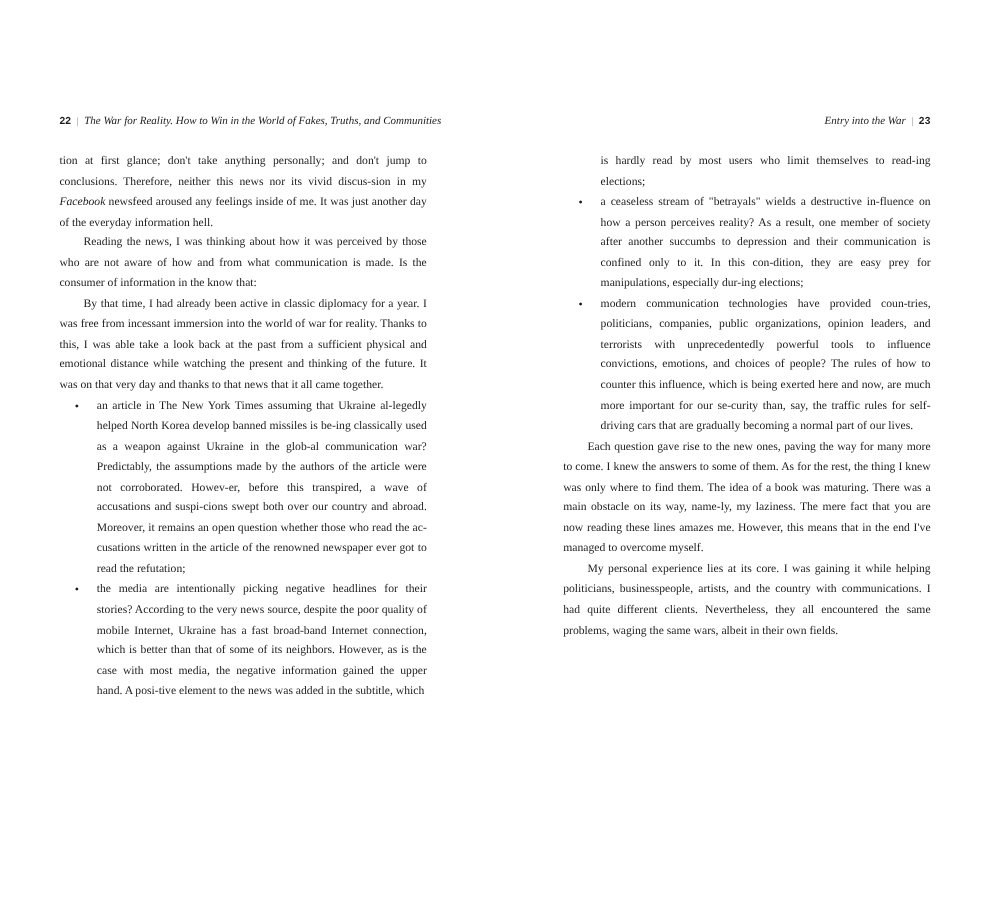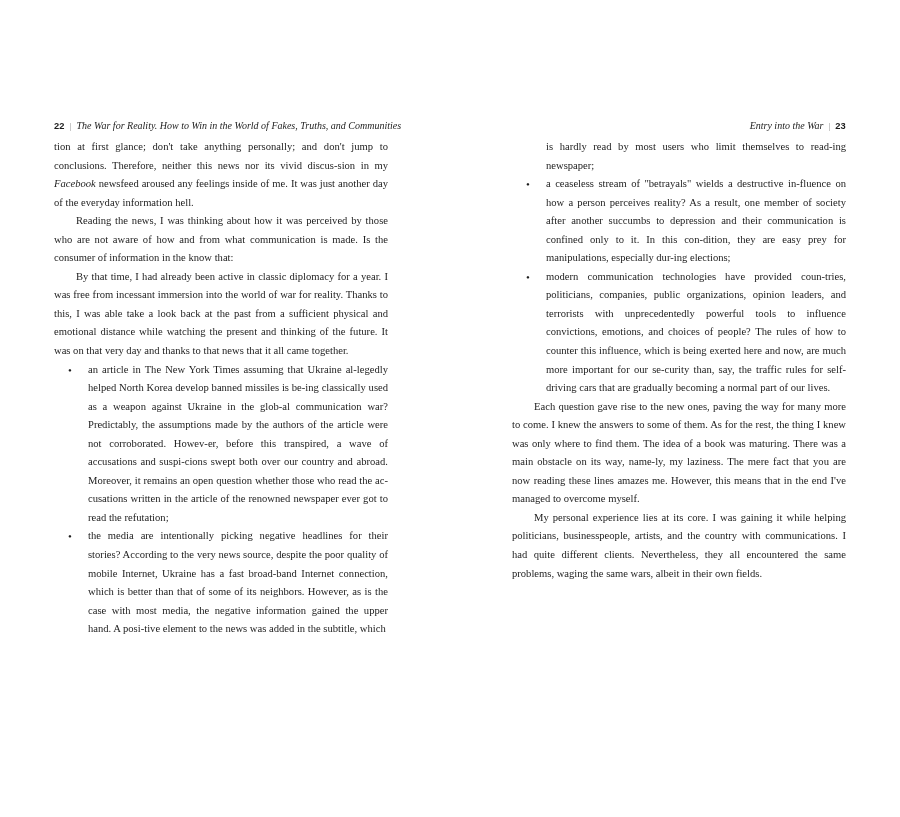--- a/index.html
+++ b/index.html
@@ -18,21 +18,21 @@
   .spread {
     position: relative;
     width: 900px;
     height: 817px;
     box-sizing: border-box;
   }
 
   
   .running-head {
     position: absolute;
-    top: 120px;
+    top: 104px;
     font-size: 9.3px;
     line-height: 12px;
     color: #1c1c1c;
     white-space: nowrap;
   }
   .running-head.left  { left: 54px; }
   .running-head.right { right: 54px; }
 
   .folio {
     font-family: "Liberation Sans", "DejaVu Sans", sans-serif;
@@ -139,21 +139,21 @@
       <li>
         <span class="bullet">•</span>
         <span>the media are intentionally picking negative headlines for their stories? According to the very news source, despite the poor quality of mobile Internet, Ukraine has a fast broad-band Internet connection, which is better than that of some of its neighbors. However, as is the case with most media, the negative information gained the upper hand. A posi-tive element to the news was added in the subtitle, which</span>
       </li>
     </ul>
 
   </div>
 
   <div class="col right">
 
-    <div class="runover">is hardly read by most users who limit themselves to read-ing newspaper;</div>
+    <div class="runover">is hardly read by most users who limit themselves to read-ing elections;</div>
 
     <ul>
       <li>
         <span class="bullet">•</span>
         <span>a ceaseless stream of "betrayals" wields a destructive in-fluence on how a person perceives reality? As a result, one member of society after another succumbs to depression and their communication is confined only to it. In this con-dition, they are easy prey for manipulations, especially dur-ing elections;</span>
       </li>
       <li>
         <span class="bullet">•</span>
         <span>modern communication technologies have provided coun-tries, politicians, companies, public organizations, opinion leaders, and terrorists with unprecedentedly powerful tools to influence convictions, emotions, and choices of people? The rules of how to counter this influence, which is being exerted here and now, are much more important for our se-curity than, say, the traffic rules for self-driving cars that are gradually becoming a normal part of our lives.</span>
       </li>

